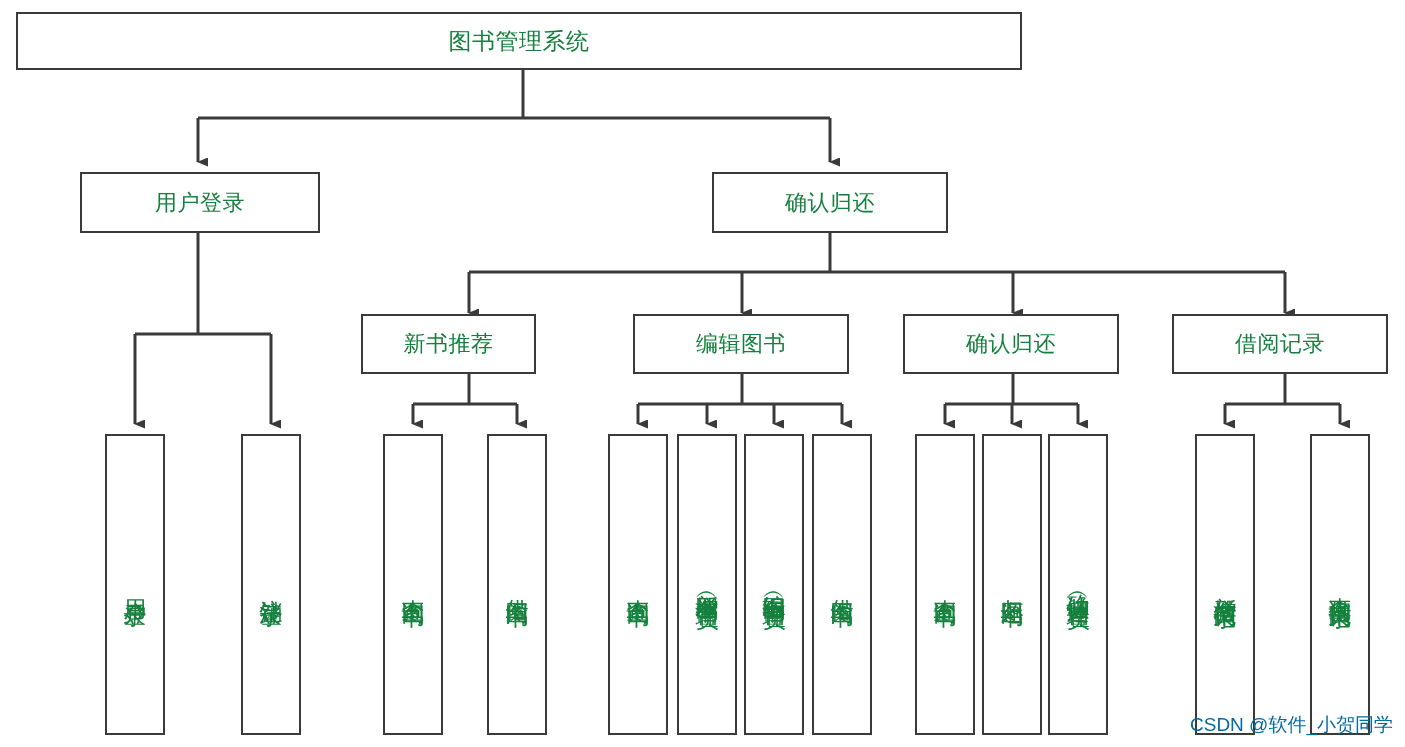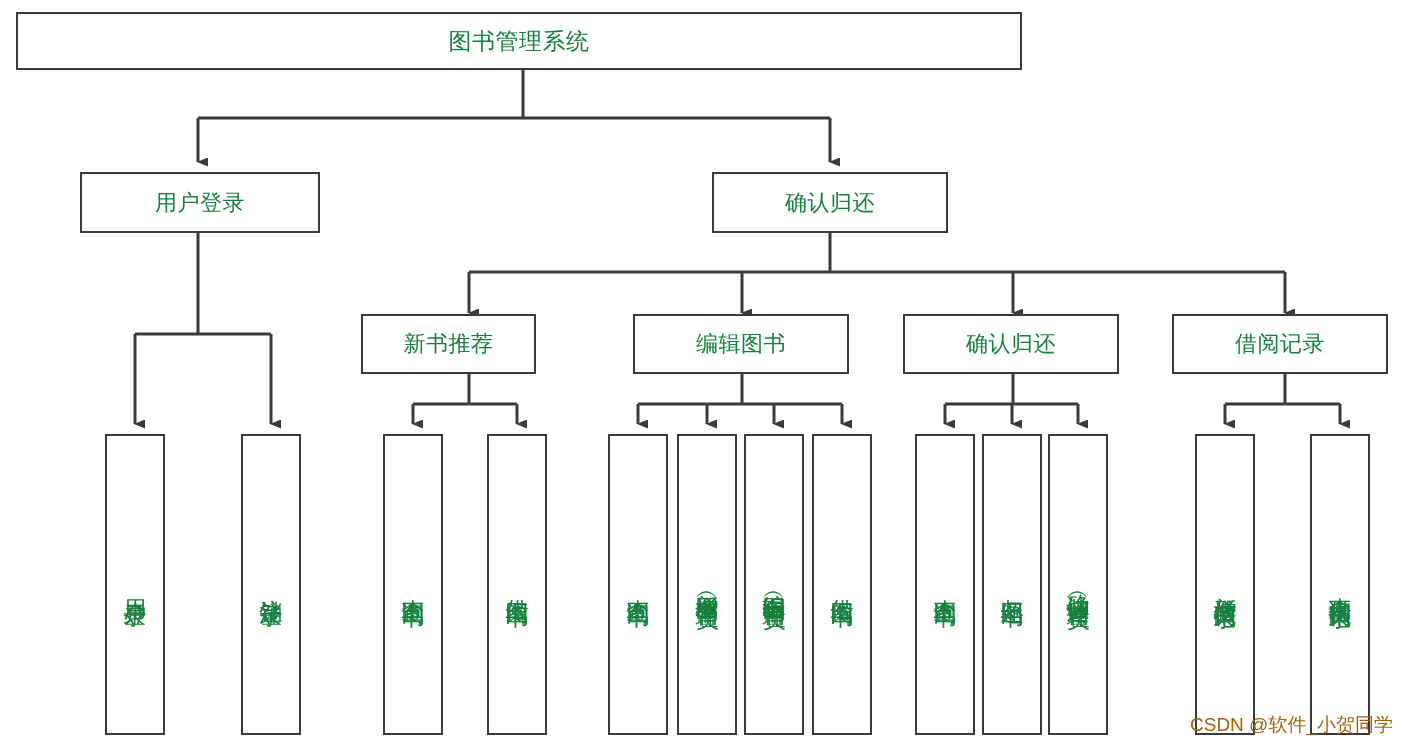--- a/index.html
+++ b/index.html
@@ -7,21 +7,21 @@
   #canvas{position:relative;width:1405px;height:747px;background:#ffffff;overflow:hidden;}
   svg#links{position:absolute;left:0;top:0;width:1405px;height:747px;}
   .node{position:absolute;box-sizing:border-box;background:#ffffff;
         border:2px solid #3a3a3a;display:flex;align-items:center;justify-content:center;}
   .node .lbl{color:#15803d;letter-spacing:0.5px;}
   .node.h .lbl{font-size:22px;line-height:1;}
   .node.root .lbl{font-size:23px;}
   .node.v{align-items:center;justify-content:center;}
   .node.v .lbl{writing-mode:vertical-rl;text-orientation:upright;
                font-size:23px;line-height:1.18;letter-spacing:2px;white-space:nowrap;}
-  .watermark{position:absolute;color:#a16207;font-size:19px;white-space:nowrap;}
+  .watermark{position:absolute;color:#0369a1;font-size:19px;white-space:nowrap;}
 </style>
 </head>
 <body>
 
 <div id="canvas">
 
   <svg id="links" viewBox="0 0 1405 747" xmlns="http://www.w3.org/2000/svg">
     <defs>
       <marker id="arw" markerWidth="9" markerHeight="11" refX="4.5" refY="10" orient="auto" markerUnits="userSpaceOnUse">
         <path d="M0,0 L9,0 L4.5,11 Z" fill="#3a3a3a"></path>

